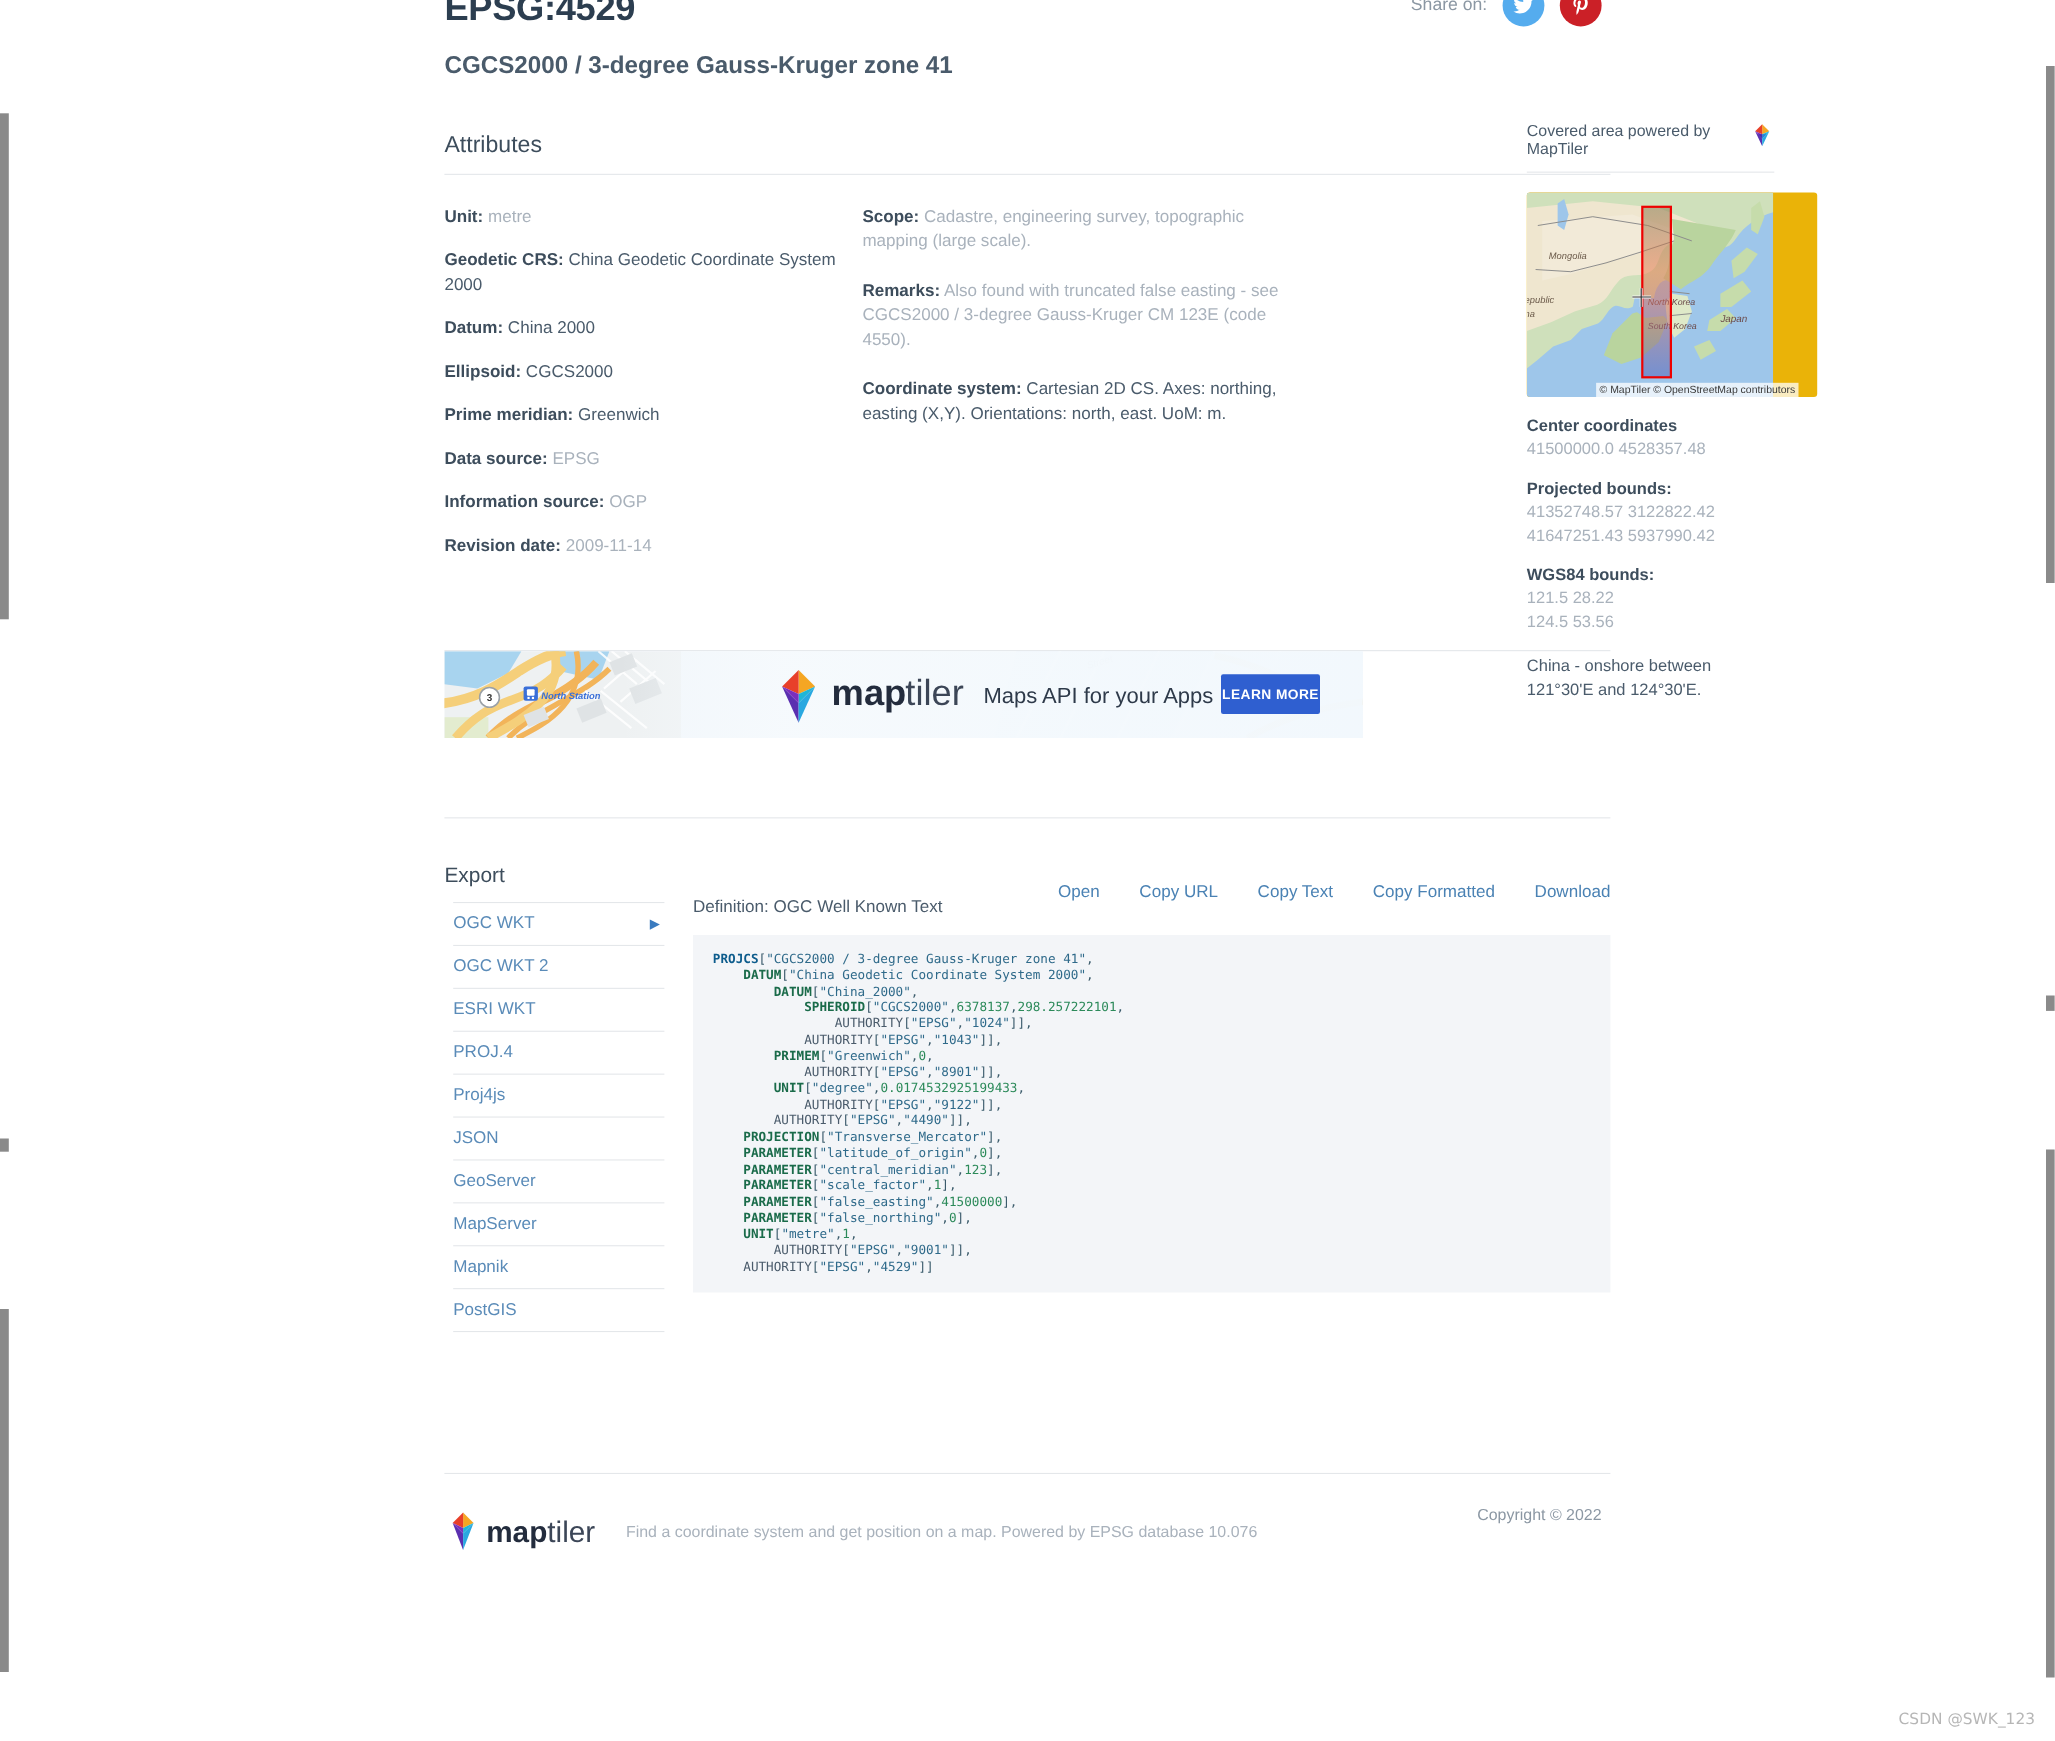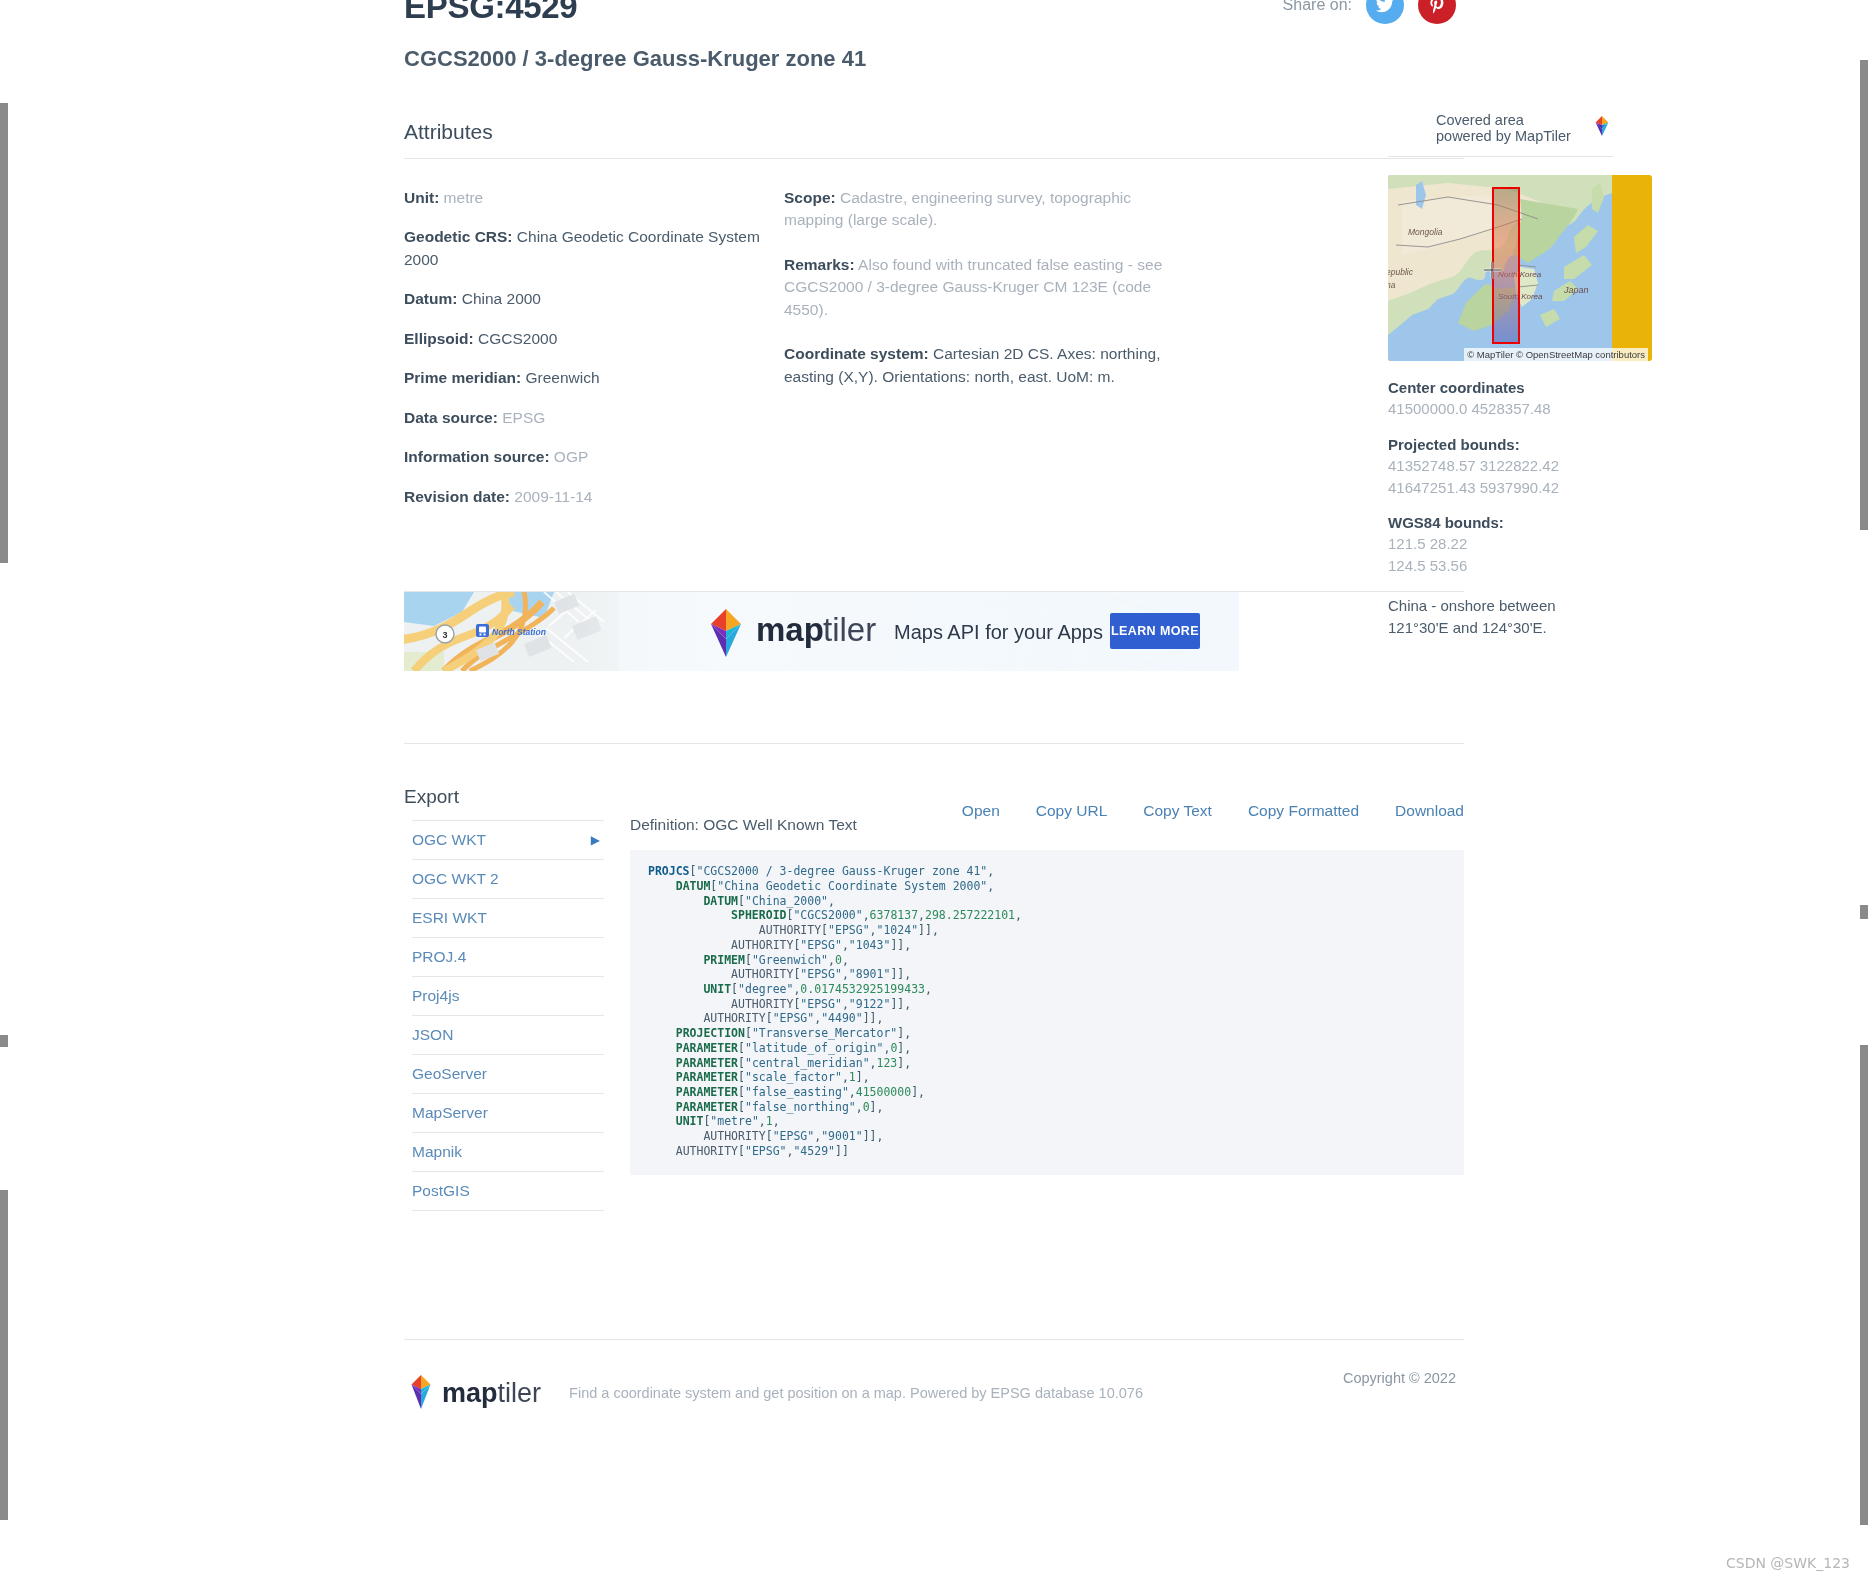--- a/index.html
+++ b/index.html
@@ -101,38 +101,37 @@
   .attr-line .v.muted { color: #a9b2bc; }
 
   
   .map-panel {
     position: absolute;
     right: -149px;
     top: -8px;
     width: 225px;
   }
   .map-powered {
-    display: flex; align-items: center; gap: 8px;
+    display: flex; align-items: flex-start; gap: 8px;
     font-size: 14.5px; color: #4a5b6b;
     justify-content: flex-start;
     padding-bottom: 12px;
-    margin-left: 48px;
   }
   .mt-logo { width: 22px; height: 26px; flex: 0 0 auto; }
   .map-sep { border-top: 1px solid #e4e7ea; margin-bottom: 18px; }
   .minimap {
     width: 264px; height: 186px;
     border-radius: 3px;
     overflow: hidden;
     position: relative;
     background: #eab308;
   }
   .minimap svg { display: block; }
   .map-attrib {
-    position: absolute; right: 4px; bottom: 0;
+    position: absolute; right: 17px; bottom: 0;
     background: rgba(255,255,255,0.75);
     font-size: 9.5px; color: #3a3a3a;
     padding: 1px 3px;
     white-space: nowrap;
   }
   .coord-block { padding-top: 18px; }
   .coord-h {
     font-size: 15px; font-weight: bold; color: #3d4d5c;
     margin-bottom: 2px; margin-top: 16px;
   }

